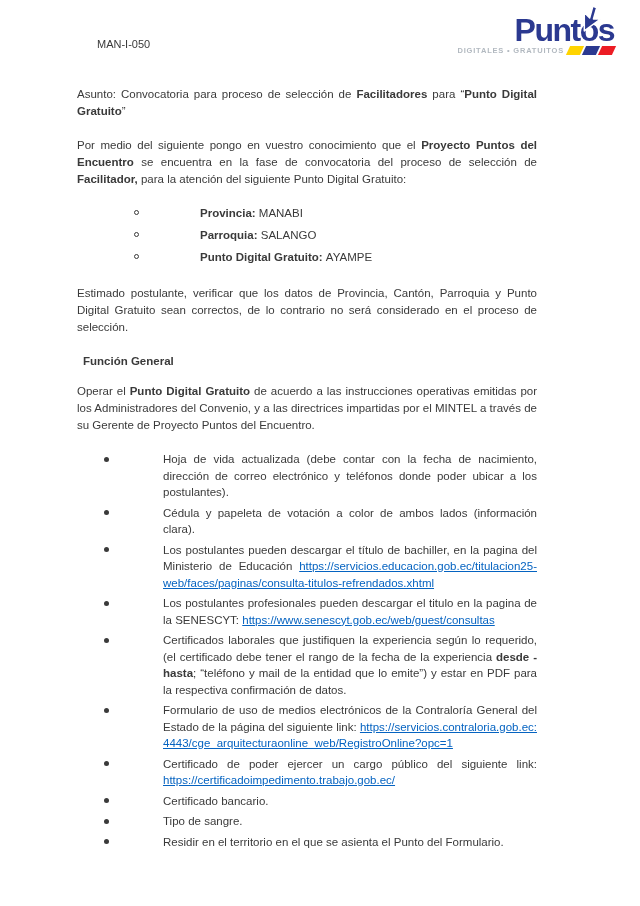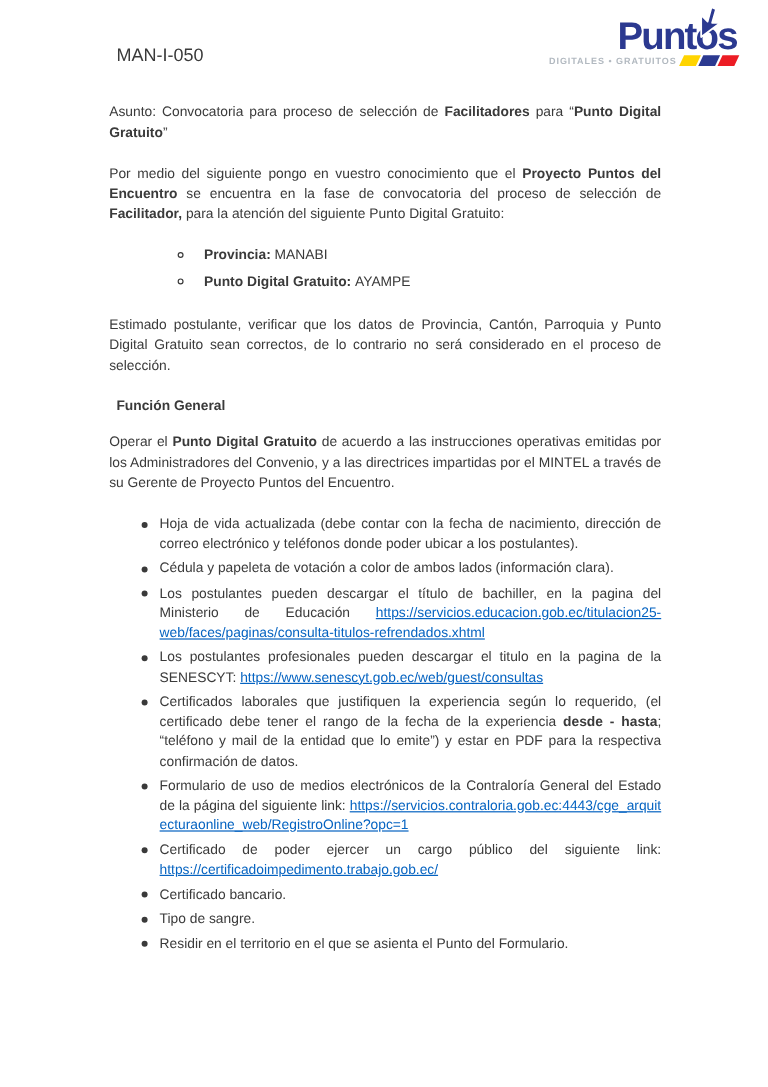--- a/index.html
+++ b/index.html
@@ -10,21 +10,21 @@
     height: 906px;
     background: #ffffff;
     font-family: "Liberation Sans", sans-serif;
     color: var(--text, #3a3a3a);
     overflow: hidden;
   }
   .doc-code {
     position: absolute;
     top: 38px;
     left: 97px;
-    font-size: 15px;
+    font-size: 11px;
     color: #3a3a3a;
   }
   
   .logo {
     position: absolute;
     top: 12px;
     right: 26px;
     width: 162px;
     text-align: right;
   }
@@ -67,36 +67,36 @@
     transform: skewX(-25deg);
   }
   .flag span { display: inline-block; width: 14px; height: 9px; }
   .flag .f-yellow { background: var(--flag_yellow, #ffd400); }
   .flag .f-blue   { background: var(--flag_blue, #2b3990); }
   .flag .f-red    { background: var(--flag_red, #ec1c24); }
   
   .content {
     position: absolute;
     top: 86px;
-    left: 91px;
+    left: 77px;
     width: 460px;
     font-size: 11.5px;
     line-height: 17px;
   }
   .para { text-align: justify; margin: 0 0 17px 0; }
   .heading { font-weight: 700; margin: 0 0 13px 0; padding-left: 6px; }
   .bold { font-weight: 700; }
   .doc-link {
     color: var(--link, #0563c1);
     text-decoration: underline;
     word-break: break-word;
   }
   .doc-link.break-all { word-break: break-all; }
   .list { margin: 0 0 17px 0; }
-  .list-item { display: flex; margin-bottom: 5px; }
+  .list-item { display: flex; margin-bottom: 5px; gap: 44px; }
   .li-body { flex: 1; text-align: justify; }
   
   .list-circle { margin: 3px 0 19px 0; }
   .list-circle .list-item { margin-left: 57px; margin-bottom: 5px; line-height: 17px; }
   .list-circle .marker { width: 22px; padding-top: 5px; }
   .list-circle .dot {
     display: block; width: 5px; height: 5px;
     border: 1.2px solid #3a3a3a; border-radius: 50%;
   }
   
@@ -138,20 +138,26 @@
         <div class="list-item">
           <span class="marker">
             <span class="dot"></span>
           </span>
           <span class="li-body"><span class="bold">Provincia: </span><span> MANABI</span></span>
         </div>
         <div class="list-item">
           <span class="marker">
             <span class="dot"></span>
           </span>
+          <span class="li-body"><span class="bold">Parroquia: </span><span>SALANGO</span></span>
+        </div>
+        <div class="list-item">
+          <span class="marker">
+            <span class="dot"></span>
+          </span>
           <span class="li-body"><span class="bold">Punto Digital Gratuito: </span><span>AYAMPE</span></span>
         </div>
       </div>
       <div class="para"><span>Estimado postulante, verificar que los datos de Provincia, Cantón, Parroquia y Punto Digital Gratuito sean correctos, de lo contrario no será considerado en el proceso de selección.</span></div>
       <div class="heading"><span>Función General</span></div>
       <div class="para"><span>Operar el </span><span class="bold">Punto Digital Gratuito</span><span> de acuerdo a las instrucciones operativas emitidas por los Administradores del Convenio, y a las directrices impartidas por el MINTEL a través de su Gerente de Proyecto Puntos del Encuentro.</span></div>
       <div class="list list-disc">
         <div class="list-item">
           <span class="marker">
             <span class="dot"></span>

